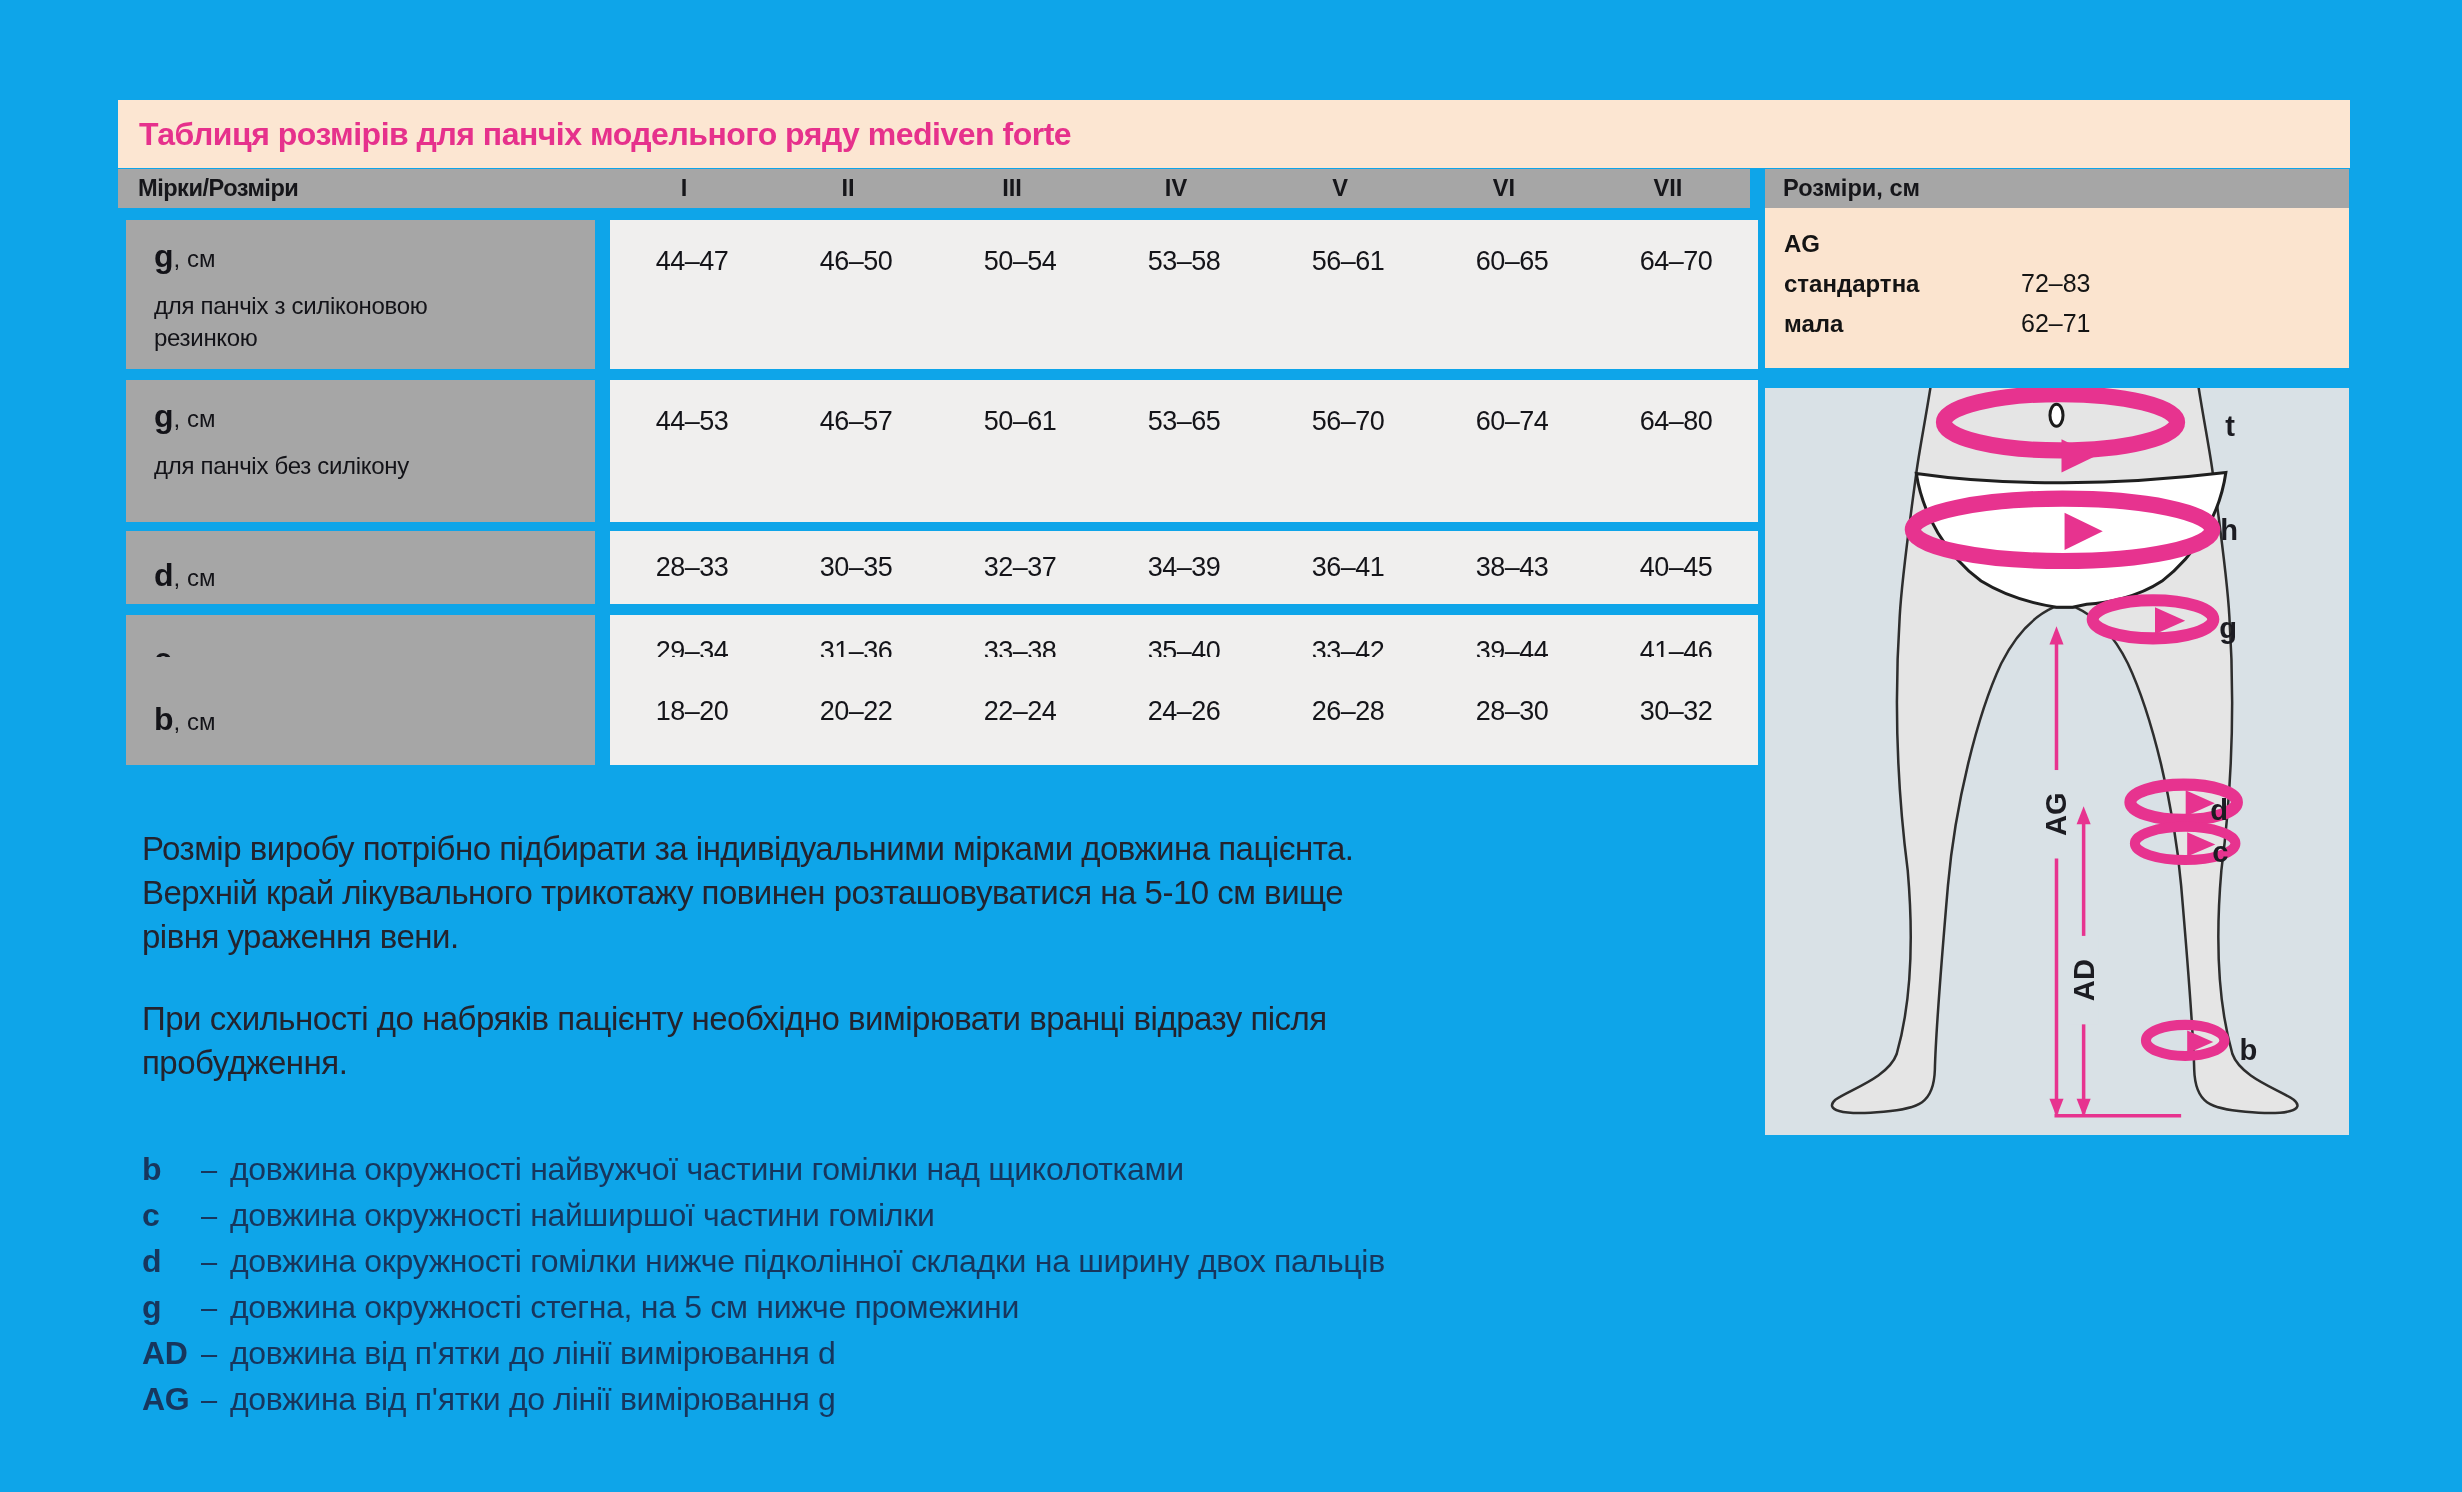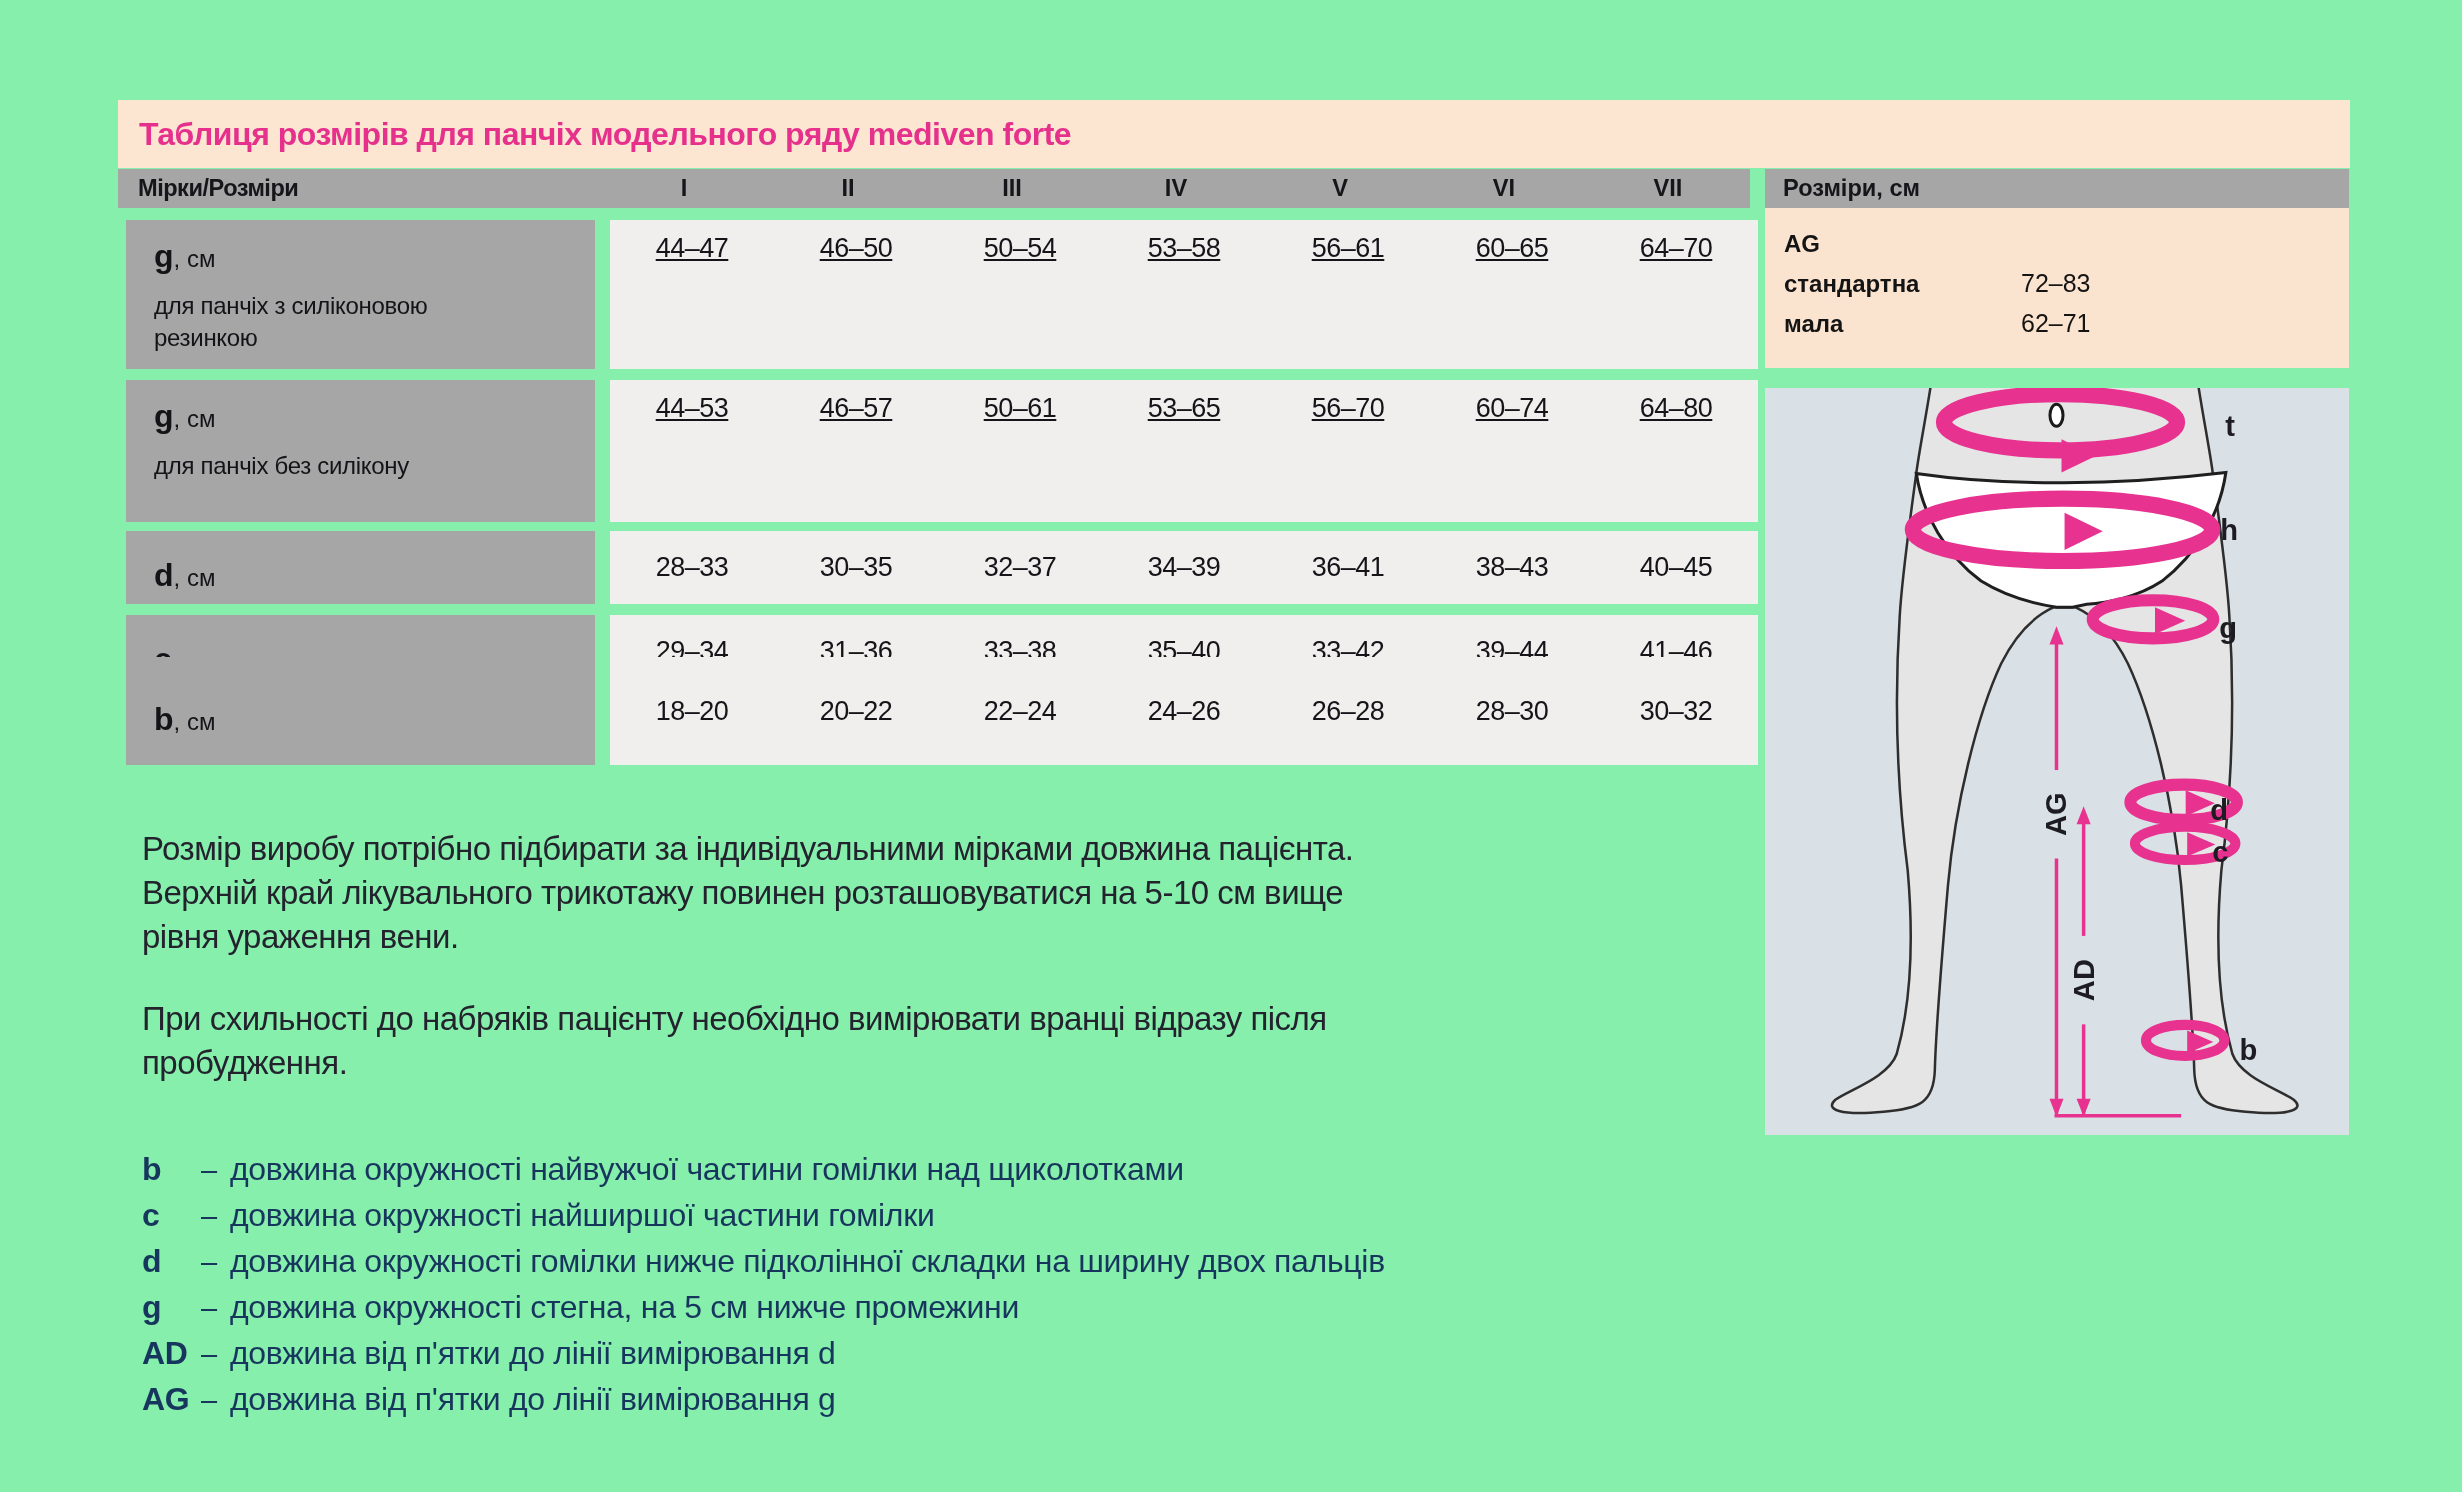--- a/index.html
+++ b/index.html
@@ -1,16 +1,16 @@
 <!DOCTYPE html>
 <html style="font-size:8px"><head>
 <meta charset="utf-8">
 <style>
   html,body{margin:0;padding:0;background:#ffffff;}
-  .page{position:relative;width:2462px;height:1493px;background:#86efac;
+  .page{position:relative;width:2462px;height:1493px;background:#0ea5e9;
         font-family:"Liberation Sans",sans-serif;overflow:hidden;}
 
   
   .title-bar{position:absolute;left:118px;top:100px;width:2232px;height:68px;
              background:#fce6d2;display:flex;align-items:center;box-sizing:border-box;padding-left:21px;}
   .title-text{color:#e6318c;font-size:32px;font-weight:700;letter-spacing:-0.5px;}
 
   
   .thead{position:absolute;left:118px;top:169px;width:1632px;height:39px;background:#a6a6a6;}
   .corner{position:absolute;left:20px;top:0;line-height:39px;font-size:23.6px;font-weight:700;color:#16161a;letter-spacing:-0.5px;}
@@ -27,21 +27,21 @@
   .rlabel{position:absolute;left:0;top:0;width:469px;height:100%;background:#a6a6a6;
           box-sizing:border-box;padding:18px 0 0 28px;color:#131318;}
   .row-d .rlabel,.row-c .rlabel,.row-b .rlabel{display:flex;align-items:center;padding-top:16px;}
   .rl-main{white-space:nowrap;}
   .rletter{font-size:32px;font-weight:700;}
   .runit{font-size:24px;}
   .rsub{margin-top:15px;font-size:24px;line-height:32px;max-width:332px;letter-spacing:-0.3px;}
 
   .rvalues{position:absolute;left:484px;top:0;width:1148px;height:100%;background:#f0efee;display:flex;}
   .cell{flex:1;text-align:center;font-size:27px;color:#141419;letter-spacing:-0.5px;}
-  .row-g1 .cell,.row-g2 .cell{padding-top:13px;text-decoration:underline;}
+  .row-g1 .cell,.row-g2 .cell{padding-top:26px;}
   .row-d .rvalues,.row-c .rvalues,.row-b .rvalues{align-items:center;}
 
   
   .len-head{position:absolute;left:1765px;top:169px;width:584px;height:39px;background:#a6a6a6;}
   .len-head span{margin-left:18px;line-height:39px;font-size:23.6px;font-weight:700;color:#16161a;}
   .len-panel{position:absolute;left:1765px;top:208px;width:584px;height:160px;background:#fbe4cf;
              box-sizing:border-box;padding:22px 0 0 19px;color:#141414;}
   .len-ag{font-size:24px;font-weight:700;}
   .len-row{display:flex;margin-top:11px;align-items:flex-end;}
   .len-row .ll{width:237px;font-size:24px;font-weight:700;}

